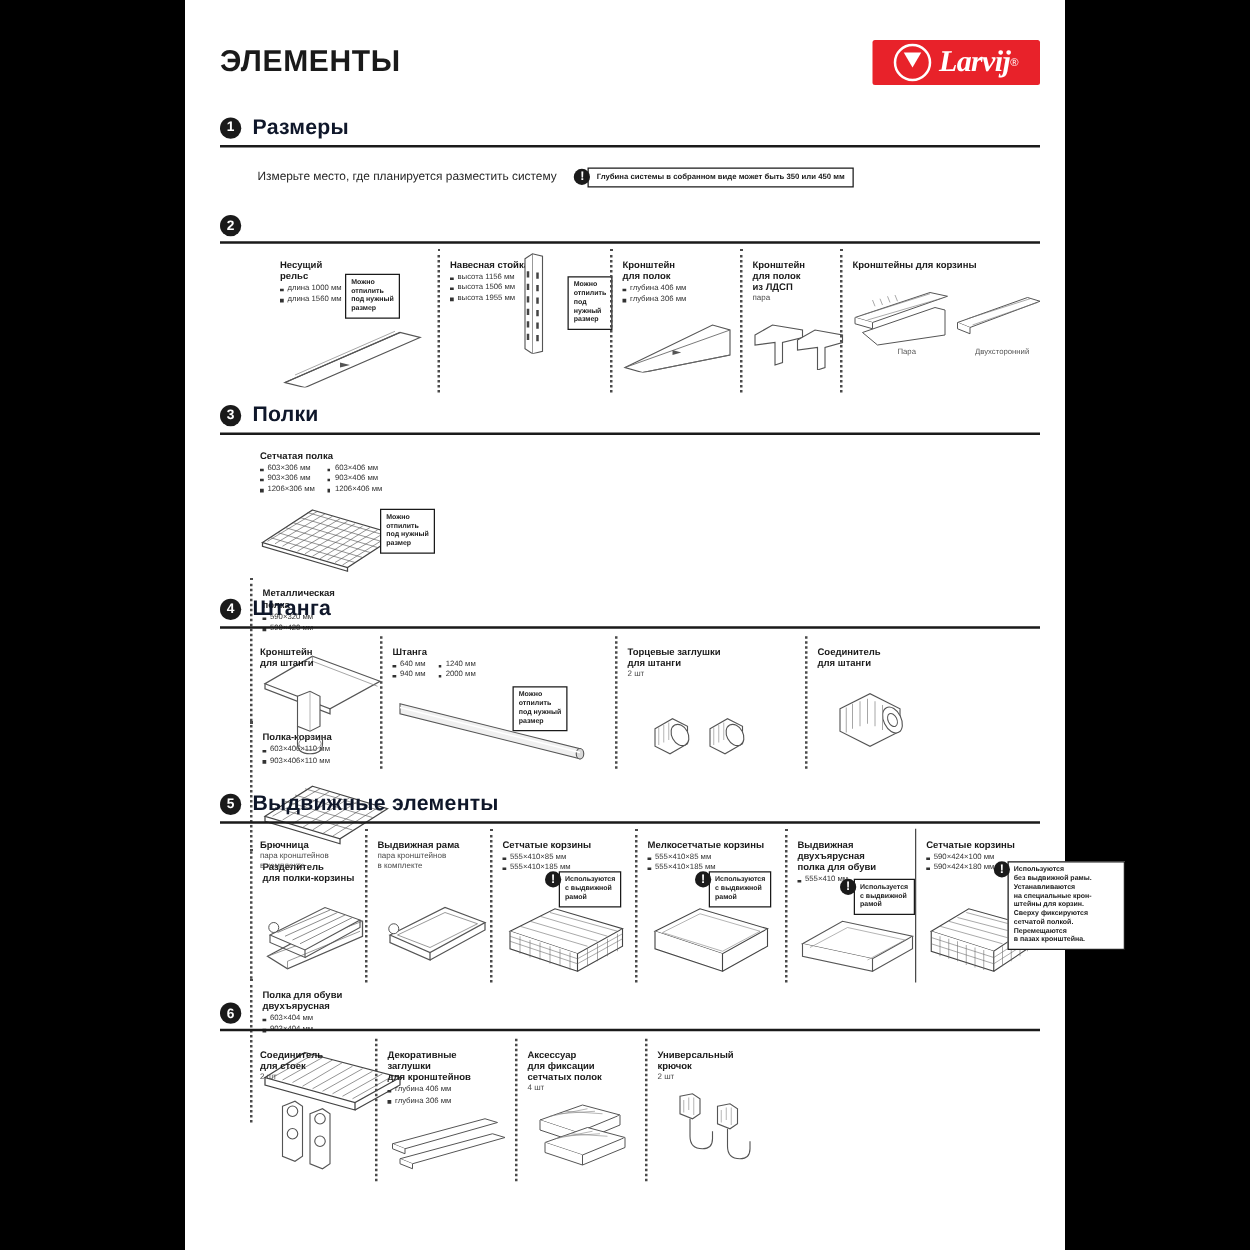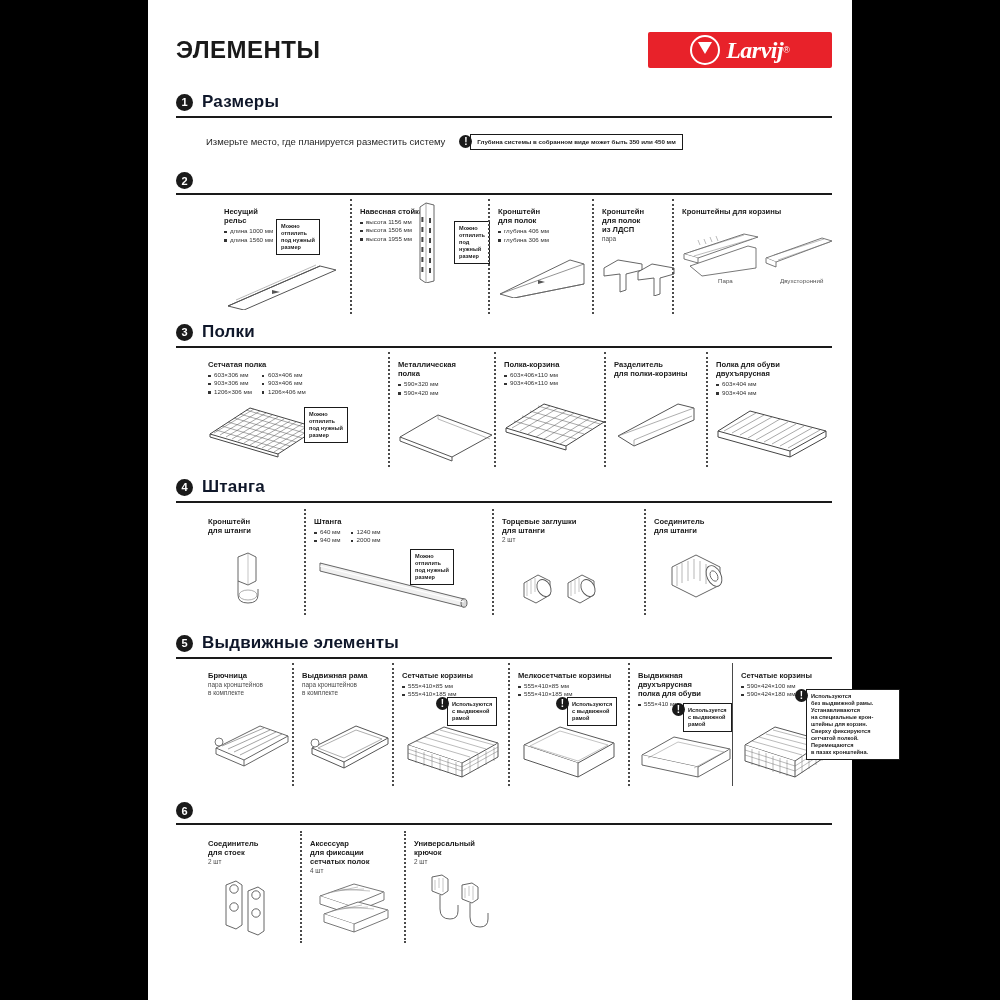--- a/index.html
+++ b/index.html
@@ -2,21 +2,21 @@
 <html lang="ru"><head>
 <meta charset="utf-8">
 <style>
   html,body{margin:0;padding:0;background:#000;}
   body{width:1000px;height:1000px;font-family:"Liberation Sans","DejaVu Sans",sans-serif;overflow:hidden;}
   #page{position:absolute;left:148px;top:0;width:704px;height:1000px;background:#fff;}
 
   
   .hdr{position:absolute;left:28px;top:30px;right:20px;height:50px;}
   .hdr-title{font-size:24px;font-weight:bold;letter-spacing:.5px;color:#1a1a1a;line-height:40px;}
-  .logo{position:absolute;right:0;top:2px;width:184px;height:36px;background:#e8222a;border-radius:2px;
+  .logo{position:absolute;right:0;top:2px;width:134px;height:36px;background:#e8222a;border-radius:2px;
         display:flex;align-items:center;justify-content:center;}
   .logo-mark{width:26px;height:26px;border:2px solid #fff;border-radius:50%;position:relative;
              margin-right:6px;flex:0 0 auto;}
   .logo-mark:after{content:"";position:absolute;left:50%;top:5px;transform:translateX(-50%);
     width:0;height:0;border-left:7px solid transparent;border-right:7px solid transparent;border-top:12px solid #fff;}
   .logo-text{color:#fff;font-size:24px;font-weight:bold;font-style:italic;font-family:"Liberation Serif",serif;letter-spacing:-.5px;}
   .logo-r{color:#fff;font-size:9px;vertical-align:super;font-family:"Liberation Sans",sans-serif;font-style:normal;}
 
   
   .sec{position:absolute;left:28px;right:20px;}
@@ -195,21 +195,21 @@
     </div>
   </div>
 
   <div class="sec" style="top:322px">
     <div class="sec-head">
       <div class="sec-num">3</div>
       <div class="sec-title">Полки</div>
     </div>
     <div class="rule"></div>
 
-    <div class="row" style="margin-top:4px;margin-left:24px;">
+    <div class="row" style="margin-top:4px;margin-left:24px;flex-direction:column;">
 
       <div class="cell" style="width:188px">
         <div class="lbl">Сетчатая полка</div>
         <div class="speccols">
           <ul class="specs">
             <li>603×306 мм</li>
             <li>903×306 мм</li>
             <li>1206×306 мм</li>
           </ul>
           <ul class="specs">
@@ -584,20 +584,35 @@
             <path d="M8 8 L18 4 L24 8 L24 48 L18 52 L8 48 Z"></path>
             <circle cx="16" cy="12" r="4.2" fill="#fff"></circle>
             <circle cx="16" cy="30" r="4.2" fill="#fff"></circle>
             <path d="M30 14 L40 10 L46 14 L46 54 L40 58 L30 54 Z"></path>
             <circle cx="38" cy="18" r="4.2" fill="#fff"></circle>
             <circle cx="38" cy="36" r="4.2" fill="#fff"></circle>
           </g>
         </svg>
       </div>
 
+      <div class="cell dot" style="width:112px">
+        <div class="lbl" style="white-space:pre-line">Декоративные
+заглушки
+для кронштейнов</div>
+        <ul class="specs">
+          <li>глубина 406 мм</li>
+          <li>глубина 306 мм</li>
+        </ul>
+        <svg class="art" width="104" height="48" viewBox="0 0 104 48" style="margin-top:8px">
+          <path d="M4 22 L78 2 L88 5 L14 26 Z" fill="#fff" stroke="#555" stroke-width=".8"></path>
+          <path d="M4 22 L4 26 L14 30 L14 26" fill="#fff" stroke="#555" stroke-width=".8"></path>
+          <path d="M10 34 L84 14 L94 17 L20 38 Z" fill="#fff" stroke="#555" stroke-width=".8"></path>
+          <path d="M10 34 L10 38 L20 42 L20 38" fill="#fff" stroke="#555" stroke-width=".8"></path>
+        </svg>
+      </div>
 
       <div class="cell dot" style="width:104px">
         <div class="lbl" style="white-space:pre-line">Аксессуар
 для фиксации
 сетчатых полок</div>
         <div class="sub">4 шт</div>
         <svg class="art" width="96" height="56" viewBox="0 0 96 56" style="margin-top:6px">
           <g fill="#fff" stroke="#555" stroke-width=".8">
             <path d="M10 14 L44 2 L74 10 L40 24 Z"></path>
             <path d="M10 14 L10 22 L40 32 L40 24"></path>

